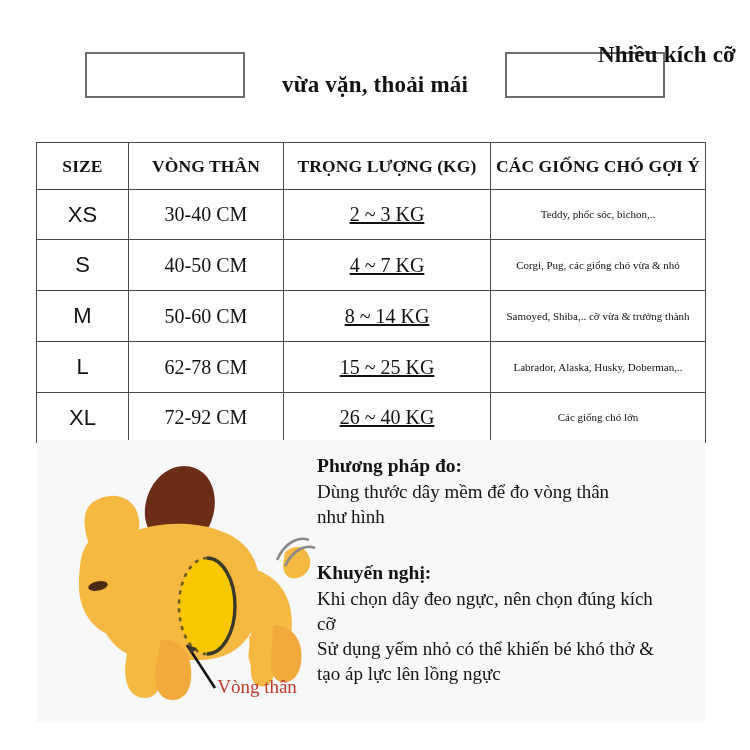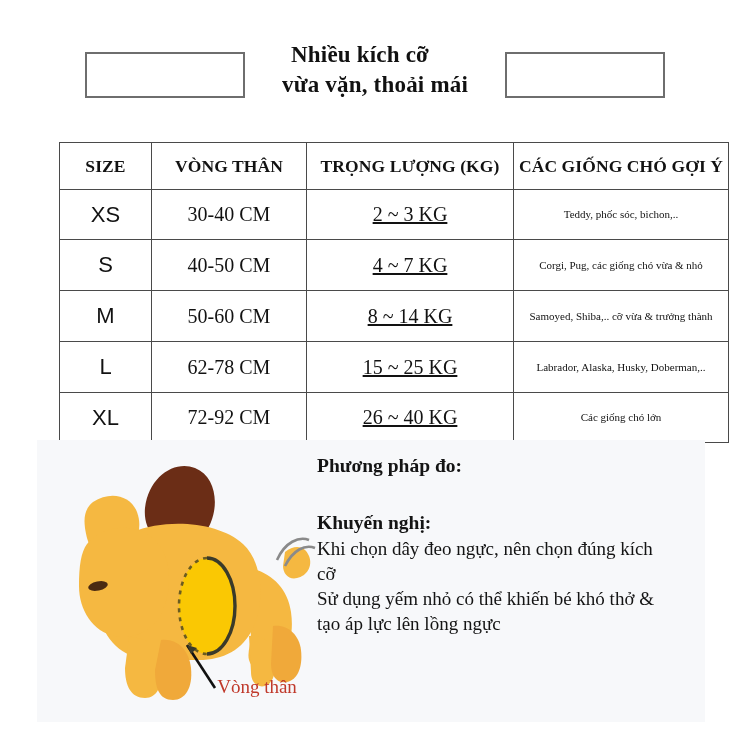--- a/index.html
+++ b/index.html
@@ -46,27 +46,27 @@
     font-size: 23px;
     line-height: 30px;
     color: #111111;
     letter-spacing: 0.2px;
     z-index: 3;
   }
   .title-line {
     display: block;
     white-space: nowrap;
   }
-  .title-line.l1 { padding-right: 30px; }
+  .title-line.l1 { padding-right: 14px; text-align: right; }
   .title-line.l2 { }
 
   
   .size-table {
     position: absolute;
-    left: 59px;
+    left: 36px;
     top: 142px;
     width: 669px;
     border-collapse: collapse;
     table-layout: fixed;
     background: #ffffff;
     padding-left: 40px;
   }
   .size-table td, .size-table th {
     border: 1.6px solid #4a4a4a;
     text-align: center;
@@ -274,20 +274,24 @@
       <path d="M170 118 A28 48 0 0 0 170 214" fill="none" stroke="#6b5c20" stroke-width="2.6" stroke-dasharray="4 5"></path>
 
       <line x1="150" y1="205" x2="178" y2="248" stroke="#111111" stroke-width="2.6"></line>
       <path d="M150 205 L160 208 L154 214 Z" fill="#3A3A2A"></path>
     </svg>
     <div class="girth-label">Vòng thân</div>
   </div>
 
   <div class="info-col">
     <p class="info-head">Phương pháp đo:</p>
+    <p class="info-body">
+      <span class="ln">Dùng thước dây mềm để đo vòng thân</span>
+      <span class="ln">như hình</span>
+    </p>
     <div class="block-gap"></div>
     <p class="info-head">Khuyến nghị:</p>
     <p class="info-body">
       <span class="ln">Khi chọn dây đeo ngực, nên chọn đúng kích</span>
       <span class="ln">cỡ</span>
       <span class="ln">Sử dụng yếm nhỏ có thể khiến bé khó thở &amp;</span>
       <span class="ln">tạo áp lực lên lồng ngực</span>
     </p>
   </div>
 

